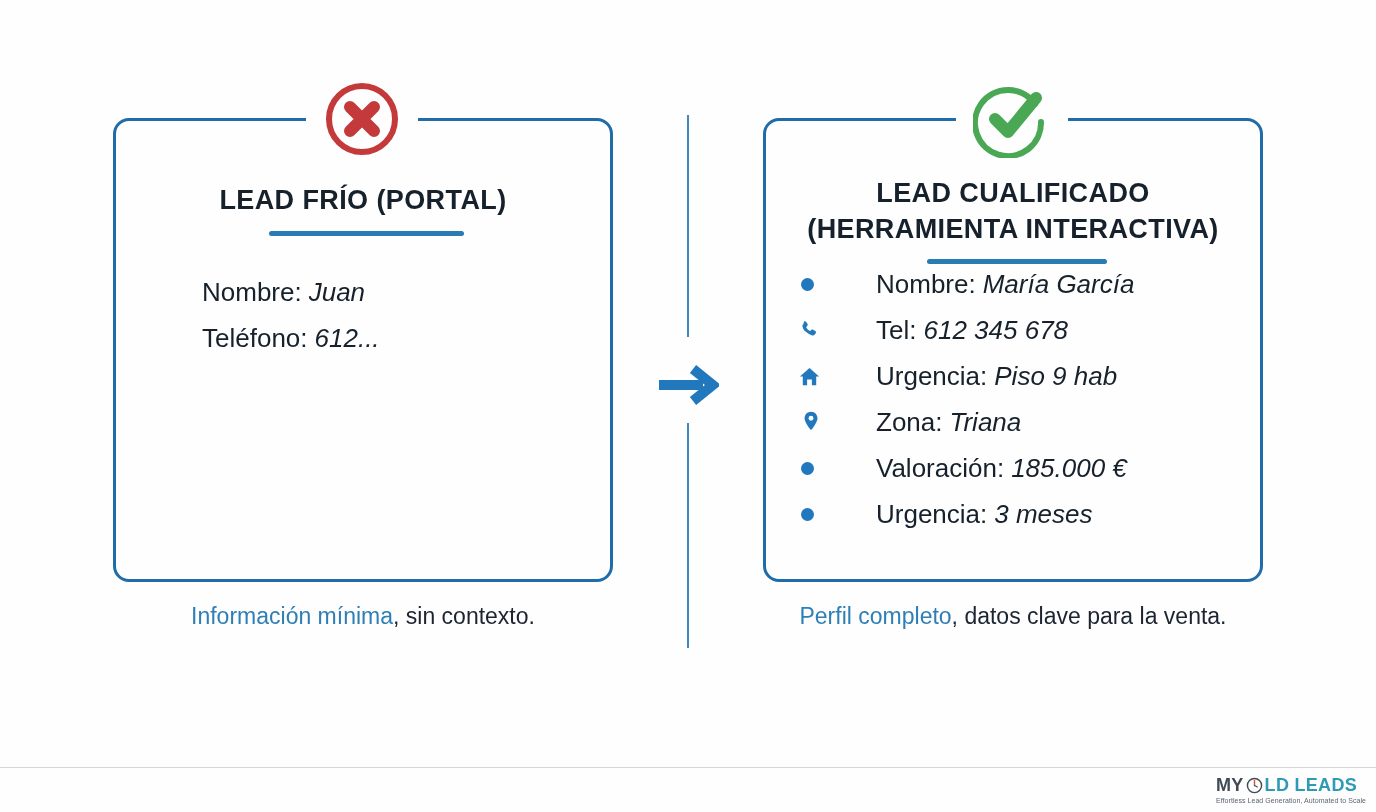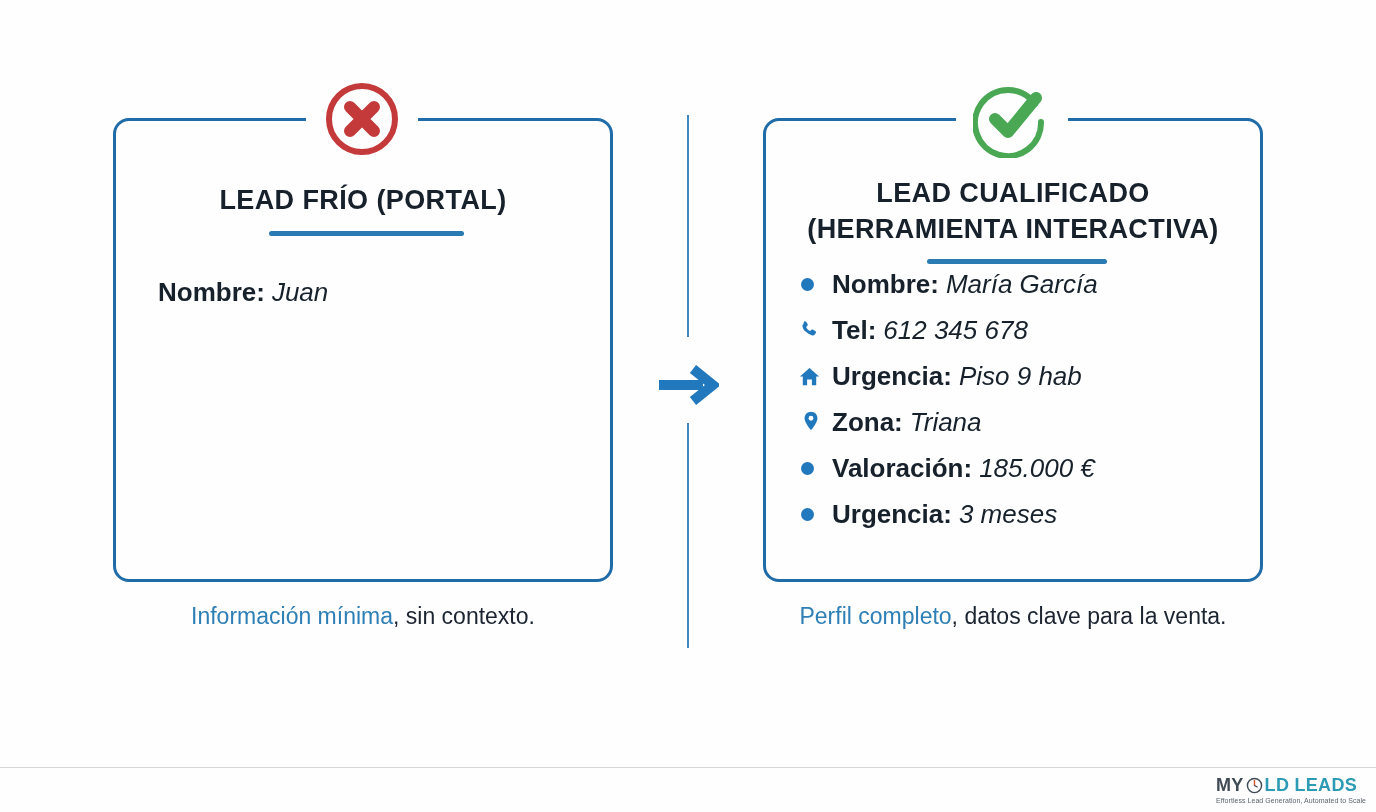--- a/index.html
+++ b/index.html
@@ -100,22 +100,23 @@
 
   .field-icon {
     flex: 0 0 32px;
     width: 32px;
     height: 24px;
     position: relative;
     align-self: center;
     margin-right: 2px;
   }
   .field-label {
-    font-weight: 700;
+    font-weight: 400;
     white-space: nowrap;
+    margin-left: 44px;
   }
   .field-value {
     font-weight: 400;
     margin-left: 7px;
     white-space: nowrap;
     font-style: italic;
   }
 
   
   .ic-dot::before {
@@ -205,20 +206,24 @@
   <div class="card" id="card-left">
     <div class="border-gap" id="gap-left"></div>
 
     <div class="card-title" id="title-left">LEAD FRÍO (PORTAL)</div>
     <div class="title-rule" id="rule-left"></div>
 
     <ul class="fields" id="fields-left">
       <li class="field">
         <span class="field-label">Nombre:</span>
         <span class="field-value">Juan</span>
+      </li>
+      <li class="field">
+        <span class="field-label">Teléfono:</span>
+        <span class="field-value">612...</span>
       </li>
     </ul>
   </div>
 
   <div class="badge" id="badge-left">
     <svg viewBox="0 0 80 80" width="80" height="80" aria-hidden="true">
       <circle cx="40" cy="40" r="33" fill="none" stroke="#c43a3a" stroke-width="6"></circle>
       <path d="M28 28 L52 52 M52 28 L28 52" stroke="#c43a3a" stroke-width="12" stroke-linecap="round" fill="none"></path>
     </svg>
   </div>

